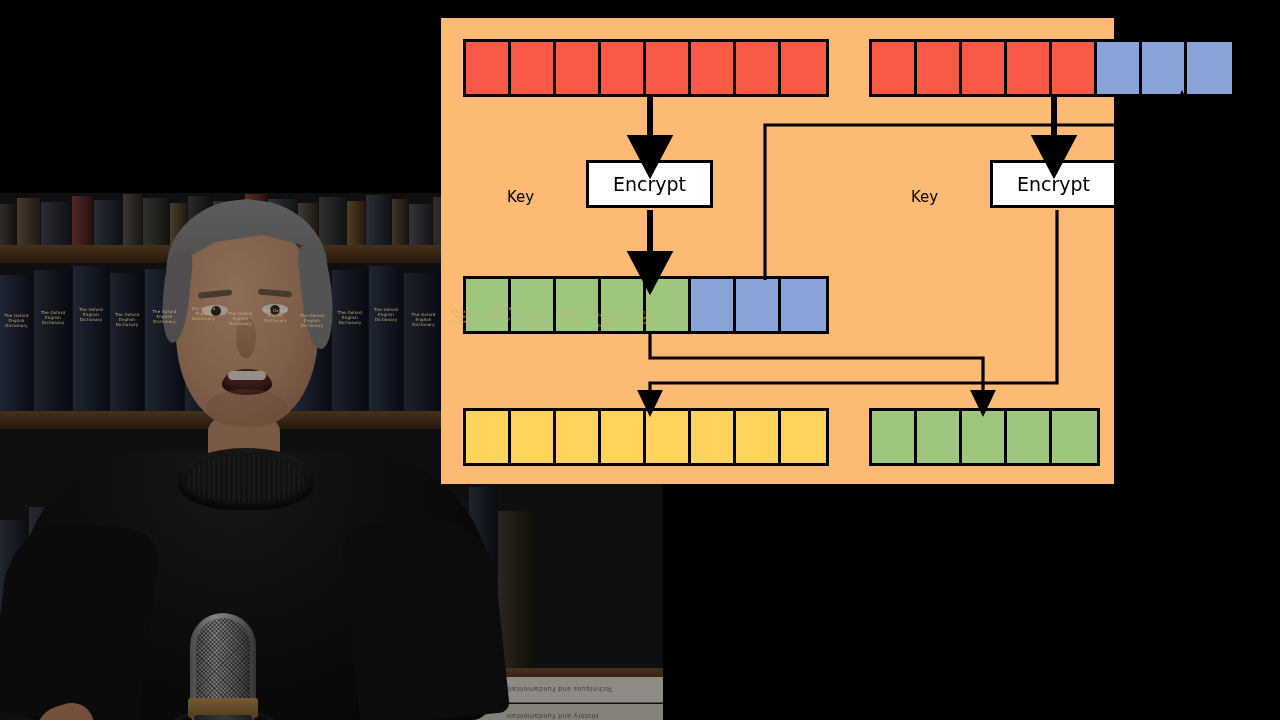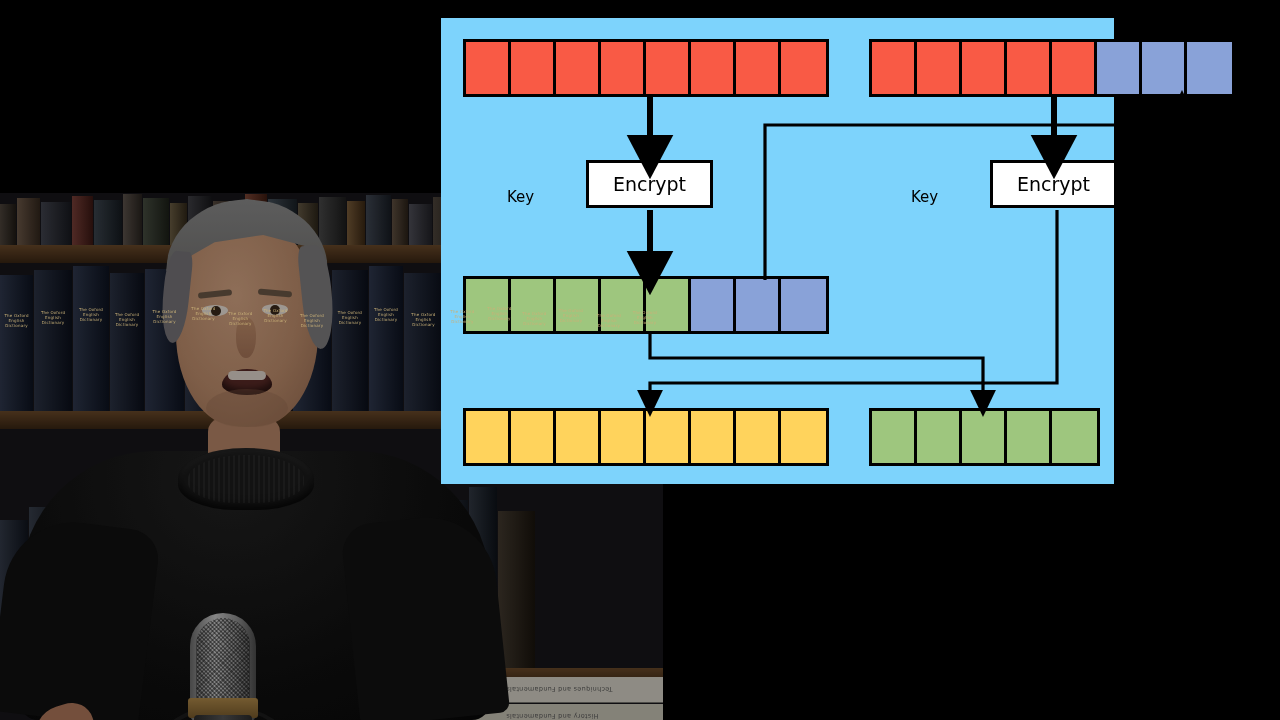--- a/index.html
+++ b/index.html
@@ -102,21 +102,21 @@
 
   
   .stack { position:absolute; left:470px; top:484px; width:193px; height:243px; }
   .sb { position:absolute; left:0; width:193px; height:26px; }
   .sb span { position:absolute; left:36px; top:8px; font-size:6.5px; color:#5c5c5c;
              letter-spacing:.3px; transform:rotate(180deg); }
 
   
   #slide {
     position:absolute; left:441px; top:18px; width:673px; height:466px;
-    background:#7dd3fc;
+    background:#fdba74;
   }
   .blk { position:absolute; display:flex; border:3px solid #000; background:#000; }
   .cell { width:45px; height:52px; border-right:3px solid #000; }
   .cell:last-child { border-right:none; }
   .c-red   { background:#f95a45; }
   .c-blue  { background:#89a2d8; }
   .c-green { background:#9ec67e; }
   .c-yellow{ background:#ffd35c; }
 
   .ebox { position:absolute; border:3px solid #000; background:#fff;

